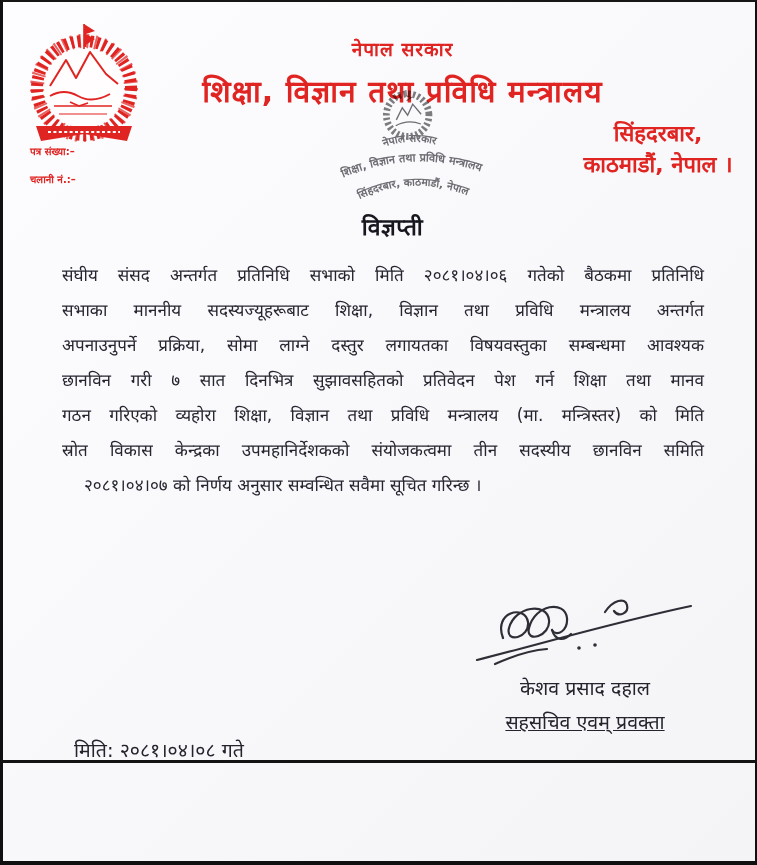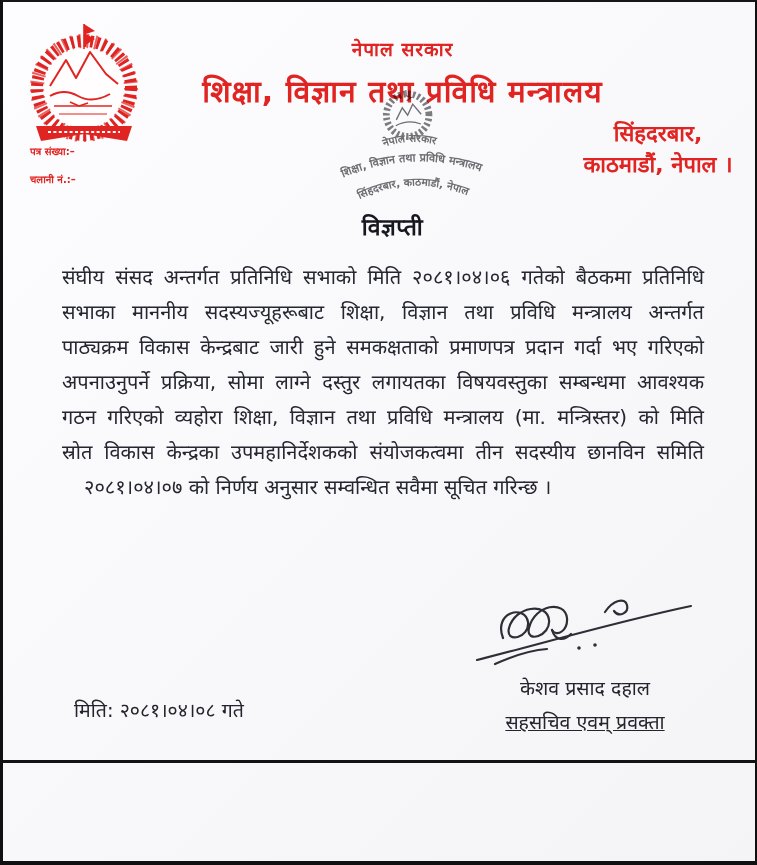--- a/index.html
+++ b/index.html
@@ -17,29 +17,29 @@
   .gov-line{font-size:19px;font-weight:bold;color:#e02421;letter-spacing:1px;}
   .ministry-line{margin-top:8px;font-size:30px;font-weight:bold;color:#e02421;letter-spacing:1px;}
   .stamp{position:absolute;left:312px;top:88px;width:196px;height:122px;opacity:.85;
          mix-blend-mode:multiply;transform:rotate(-4deg);}
   .ref-block{position:absolute;left:30px;top:138px;font-size:10px;font-weight:bold;
              color:#e02421;line-height:28px;}
   .addr-block{position:absolute;right:14px;top:118px;width:170px;text-align:center;
               font-size:22px;font-weight:bold;color:#e02421;line-height:31px;}
   .title{position:absolute;left:0;right:0;top:210px;margin:0;text-align:center;
          font-size:23px;font-weight:bold;color:#17171f;letter-spacing:.5px;padding-left:28px;}
-  .body{position:absolute;left:62px;top:263px;width:642px;font-size:20px;color:#262630;}
+  .body{position:absolute;left:62px;top:263px;width:642px;font-size:17px;color:#262630;}
   .bline{height:35px;text-align:justify;text-align-last:justify;white-space:nowrap;}
   .bline.last{text-align-last:left;margin-left:22px;}
   .sig-mark{position:absolute;left:455px;top:592px;width:255px;height:80px;}
   .sig-name{position:absolute;left:470px;top:674px;width:230px;text-align:center;
             font-size:19.5px;color:#24242c;}
   .sig-title{position:absolute;left:455px;top:708px;width:260px;text-align:center;
              font-size:19.5px;color:#24242c;text-decoration:underline;}
-  .date-line{position:absolute;left:74px;top:696px;font-size:19.5px;color:#24242c;}
+  .date-line{position:absolute;left:74px;top:736px;font-size:19.5px;color:#24242c;}
   svg text{font-family:"DejaVu Sans","Liberation Sans",sans-serif;}
 </style>
 </head>
 <body>
 
 <div class="page">
   <div class="frame"></div>
   <div class="page-end-line"></div>
 
   <div class="emblem">
@@ -98,22 +98,22 @@
   <div class="addr-block">
     <div>सिंहदरबार,</div>
     <div>काठमाडौं, नेपाल ।</div>
   </div>
 
   <h1 class="title">विज्ञप्ती</h1>
 
   <div class="body">
     <div class="bline">संघीय संसद अन्तर्गत प्रतिनिधि सभाको मिति २०८१।०४।०६ गतेको बैठकमा प्रतिनिधि</div>
     <div class="bline">सभाका माननीय सदस्यज्यूहरूबाट शिक्षा, विज्ञान तथा प्रविधि मन्त्रालय अन्तर्गत</div>
-    <div class="bline">पाठ्यक्रम विकास केन्द्रबाट जारी हुने समकक्षताको प्रमाणपत्र प्रदान गर्दा भए गरिएको</div>
     <div class="bline">अपनाउनुपर्ने प्रक्रिया, सोमा लाग्ने दस्तुर लगायतका विषयवस्तुका सम्बन्धमा आवश्यक</div>
+    <div class="bline">छानविन गरी ७ सात दिनभित्र सुझावसहितको प्रतिवेदन पेश गर्न शिक्षा तथा मानव</div>
     <div class="bline">गठन गरिएको व्यहोरा शिक्षा, विज्ञान तथा प्रविधि मन्त्रालय (मा. मन्त्रिस्तर) को मिति</div>
     <div class="bline">स्रोत विकास केन्द्रका उपमहानिर्देशकको संयोजकत्वमा तीन सदस्यीय छानविन समिति</div>
     <div class="bline last">२०८१।०४।०७ को निर्णय अनुसार सम्वन्धित सवैमा सूचित गरिन्छ ।</div>
   </div>
 
   <div class="sig-mark">
     <svg viewBox="0 0 255 80" width="255" height="80">
       <g stroke="#2e2e36" stroke-width="2.2" fill="none" stroke-linecap="round">
         <path d="M48,46 C38,20 70,12 73,30 C75,46 50,52 54,36 C60,14 92,10 94,28 C96,44 70,52 74,36 C80,12 110,8 112,26 C113,38 102,46 97,38"></path>
         <path d="M97,38 C100,48 108,50 116,42"></path>

